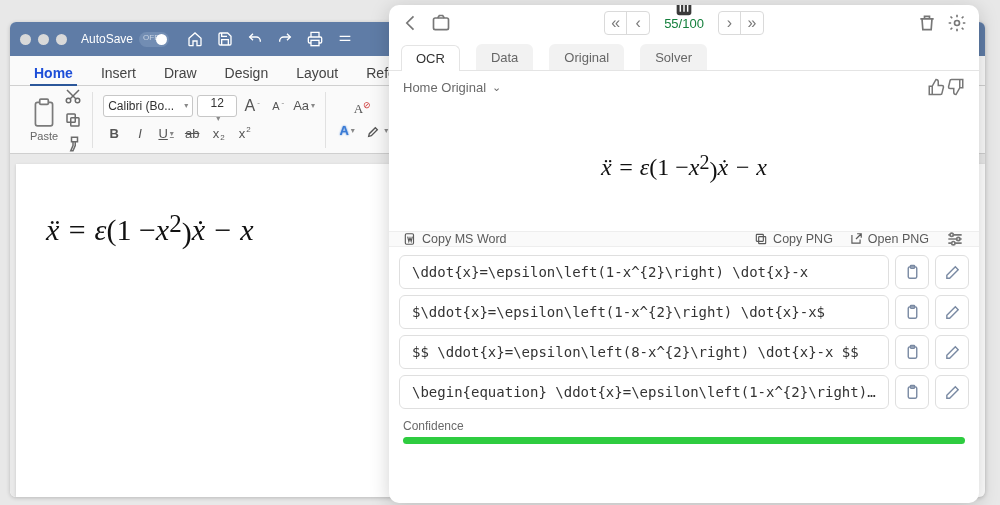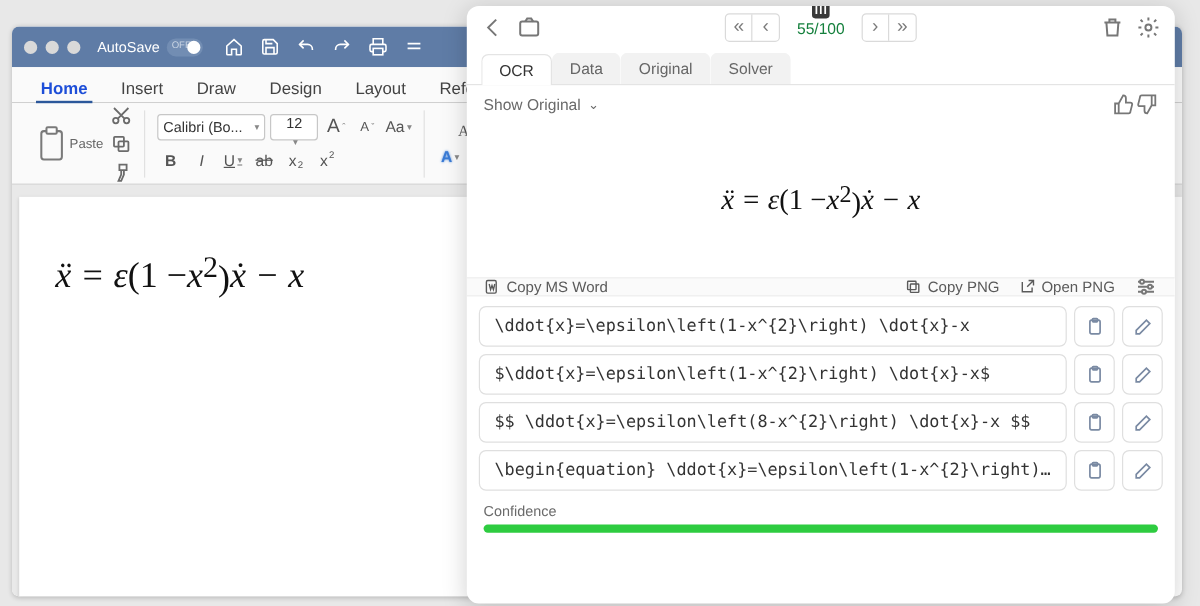--- a/index.html
+++ b/index.html
@@ -17,21 +17,21 @@
   .titlebar-icons { display: flex; gap: 14px; margin-left: 10px; align-items: center; }
   .tb-icon svg { width: 16px; height: 16px; }
   .tb-icon { color: #fff; display:flex; align-items:center; }
 
   .ribbon-tabs { height: 30px; background: #fafafa; border-bottom: 1px solid #d0d0d0; display: flex; align-items: flex-end; padding-left: 10px; gap: 0; font-size: 14px; color: #444; }
   .ribbon-tab { padding: 6px 14px 4px; cursor: default; }
   .ribbon-tab.active { color: #1d4ed8; font-weight: 600; position: relative; }
   .ribbon-tab.active::after { content:""; position:absolute; left:10px; right:10px; bottom:-1px; height:2px; background:#2b579a; }
   .ribbon { height: 68px; background: #fafafa; border-bottom: 1px solid #cfcfcf; display: flex; align-items: center; padding: 0 10px; gap: 0; }
   .rib-group { display: flex; flex-direction: column; align-items:center; padding: 0 10px; border-right: 1px solid #e1e1e1; height: 56px; justify-content:center; }
-  .paste-box { display:flex; align-items:center; gap:2px; color:#666; }
+  .paste-box { display:flex; flex-direction:column; align-items:center; gap:2px; color:#666; }
   .paste-icon { width:26px; height:30px; }
   .paste-lbl { font-size:11px; }
   .rib-side-btns { display:flex; flex-direction:column; gap:6px; margin-left:6px; }
   .rib-side-btns .mini { width:18px; height:18px; color:#6b6b6b; }
   .font-group { display:flex; flex-direction:column; gap:6px; }
   .font-row { display:flex; align-items:center; gap:4px; }
   .font-combo { height:22px; border:1px solid #c7c7c7; background:#fff; font-size:12px; padding:0 4px; color:#333; display:flex; align-items:center; gap:4px; border-radius:3px; }
   .font-combo.name { width:90px; justify-content:space-between; }
   .font-combo.size { width:40px; justify-content:space-between;flex-direction:column; }
   .rb { width:22px; height:22px; display:flex; align-items:center; justify-content:center; color:#555; font-size:13px; border-radius:3px; }
@@ -51,21 +51,21 @@
   .panel .notch { position:absolute; left:50%; top:-8px; transform:translateX(-50%); width:22px; height:22px; }
   .p-header1 { height:36px; display:flex; align-items:center; padding:0 12px; gap:10px; color:#5a5a5a; }
   .p-hspacer { flex:1; }
   .nav-group { display:flex; align-items:center; gap:0; }
   .nav-btn { width:22px; height:22px; display:flex; align-items:center; justify-content:center; color:#7a7a7a; }
   .nav-pair { border:1px solid #dadada; border-radius:4px; display:flex; }
   .nav-pair .nav-btn:first-child { border-right:1px solid #dadada; }
   .counter { font-size:13px; color:#15803d; margin:0 14px; }
   .hdr-icn { width:20px; height:20px; color:#777; display:flex; align-items:center; justify-content:center; }
 
-  .p-tabs { height:30px; display:flex; align-items:flex-end; padding:0 12px; gap:0; border-bottom:1px solid #e4e4e4; font-size:13px; }
+  .p-tabs { height:30px; display:flex; align-items:flex-end; padding:0 12px; gap:16px; border-bottom:1px solid #e4e4e4; font-size:13px; }
   .p-tab { padding:5px 14px; border:1px solid transparent; border-bottom:none; border-radius:6px 6px 0 0; color:#666; background:#f2f2f2; }
   .p-tab.active { background:#fff; border-color:#e4e4e4; color:#333; position:relative; top:1px; }
 
   .p-sub { height:32px; display:flex; align-items:center; padding:0 14px; justify-content:space-between; color:#6a6a6a; font-size:13px; }
   .show-orig { display:flex; align-items:center; gap:6px; }
   .thumbs { display:flex; gap:2px; }
   .thumbs .hdr-icn { width:18px; }
 
   .p-preview { height:128px; display:flex; align-items:center; justify-content:center; }
   .p-preview .eqn { font-size:24px; }
@@ -308,21 +308,21 @@
 
   <div class="p-tabs">
     <div class="p-tab active">OCR</div>
     <div class="p-tab">Data</div>
     <div class="p-tab">Original</div>
     <div class="p-tab">Solver</div>
   </div>
 
   <div class="p-sub">
     <div class="show-orig">
-      <span>Show Original</span>
+      <span>Home Original</span>
       <span style="font-size:11px;">⌄</span>
     </div>
     <div class="thumbs">
       <span class="hdr-icn">
           <svg viewBox="0 0 24 24" fill="none" stroke="currentColor" stroke-width="2">
             <path d="M7 22V11l5-9a3 3 0 0 1 3 3v5h5a2 2 0 0 1 2 2l-2 8a2 2 0 0 1-2 2H7zM7 11H3v11h4"></path>
           </svg>
         </span>
       <span class="hdr-icn">
           <svg viewBox="0 0 24 24" fill="none" stroke="currentColor" stroke-width="2">

